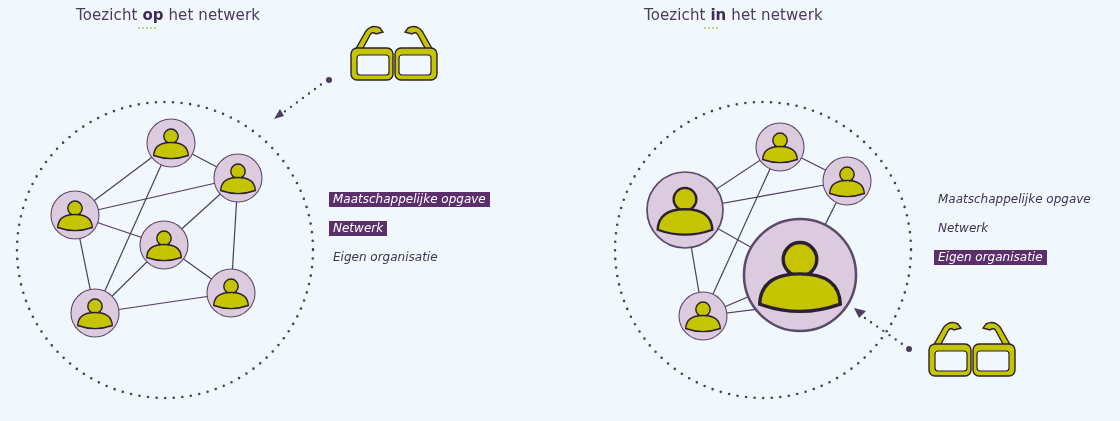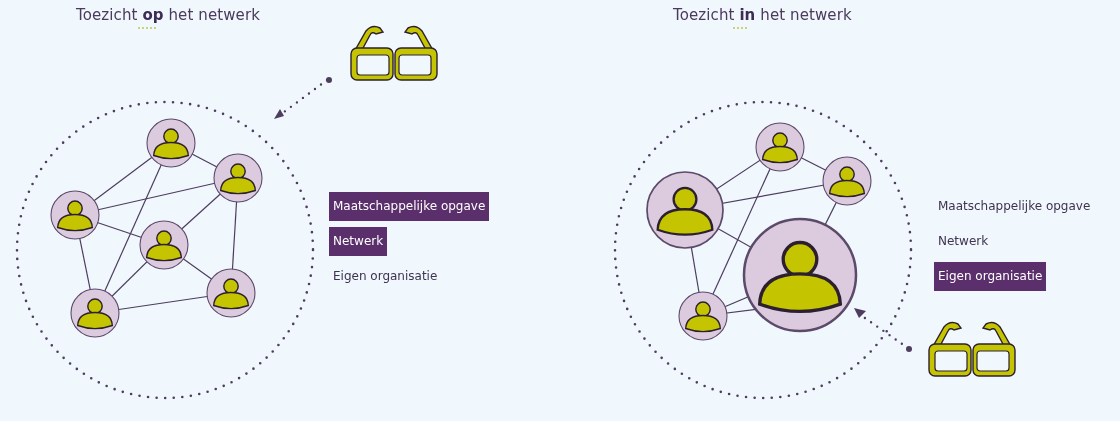--- a/index.html
+++ b/index.html
@@ -12,26 +12,26 @@
   .title {
     position: absolute; top: 6px;
     font-size: 15px; color: #4a3a5c; letter-spacing: 0.1px;
   }
   .title b { color: #3e2c56; font-weight: bold; }
   .title .underline {
     position: absolute; top: 21px; height: 2px; width: 18px;
     border-top: 2px dotted #c9d27a;
   }
   #title-left { left: 76px; text-align: right; }
-  #title-right { left: 673px; text-align: center; }
+  #title-right { left: 644px; text-align: center; }
   svg#scene { position: absolute; left: 0; top: 0; }
   .legend { position: absolute; font-size: 12px; color: #3e3350; }
   .legend .item {
     display: block; width: max-content;
-    padding: 7px 4px; margin-bottom: 6px; line-height: 15px;
+    padding: 0 4px; margin-bottom: 14px; line-height: 15px; font-style: italic;
   }
   .legend .item.active { background: #5b2f6b; color: #ffffff; }
   #legend-left { left: 329px; top: 192px; }
   #legend-right { left: 934px; top: 192px; }
 </style>
 </head>
 <body>
 
 <div class="title" id="title-left">
   <span>Toezicht </span><b>op</b><span> het netwerk</span>

